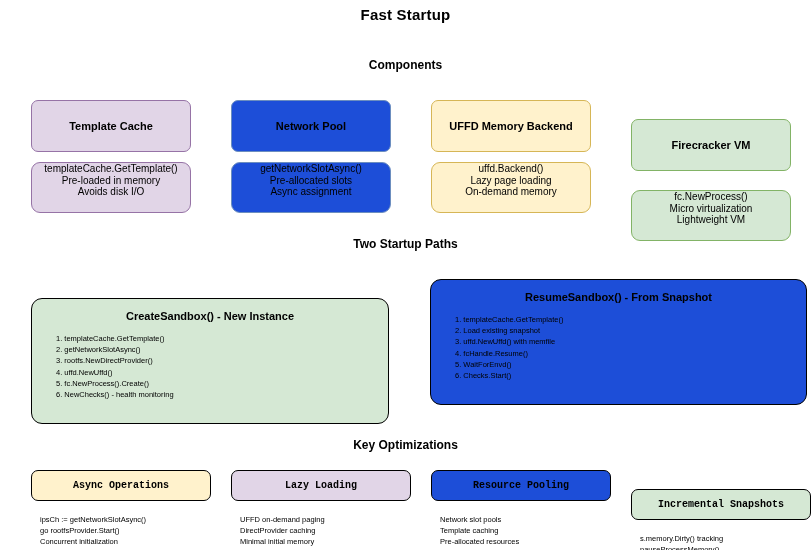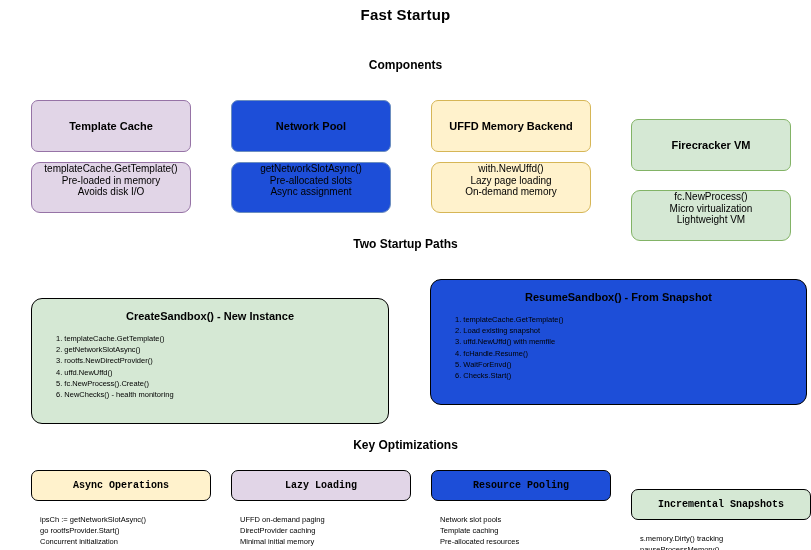--- a/index.html
+++ b/index.html
@@ -165,21 +165,21 @@
   <div class="comp-detail fill-blue">
     <span>getNetworkSlotAsync()</span>
     <span>Pre-allocated slots</span>
     <span>Async assignment</span>
   </div>
 </div>
 
 <div class="comp-col c2">
   <div class="comp-head fill-yellow">UFFD Memory Backend</div>
   <div class="comp-detail fill-yellow">
-    <span>with.NewUffd()</span>
+    <span>uffd.Backend()</span>
     <span>Lazy page loading</span>
     <span>On-demand memory</span>
   </div>
 </div>
 
 <div class="comp-col c3">
   <div class="comp-head fill-green">Firecracker VM</div>
   <div class="comp-detail fill-green">
     <span>fc.NewProcess()</span>
     <span>Micro virtualization</span>

